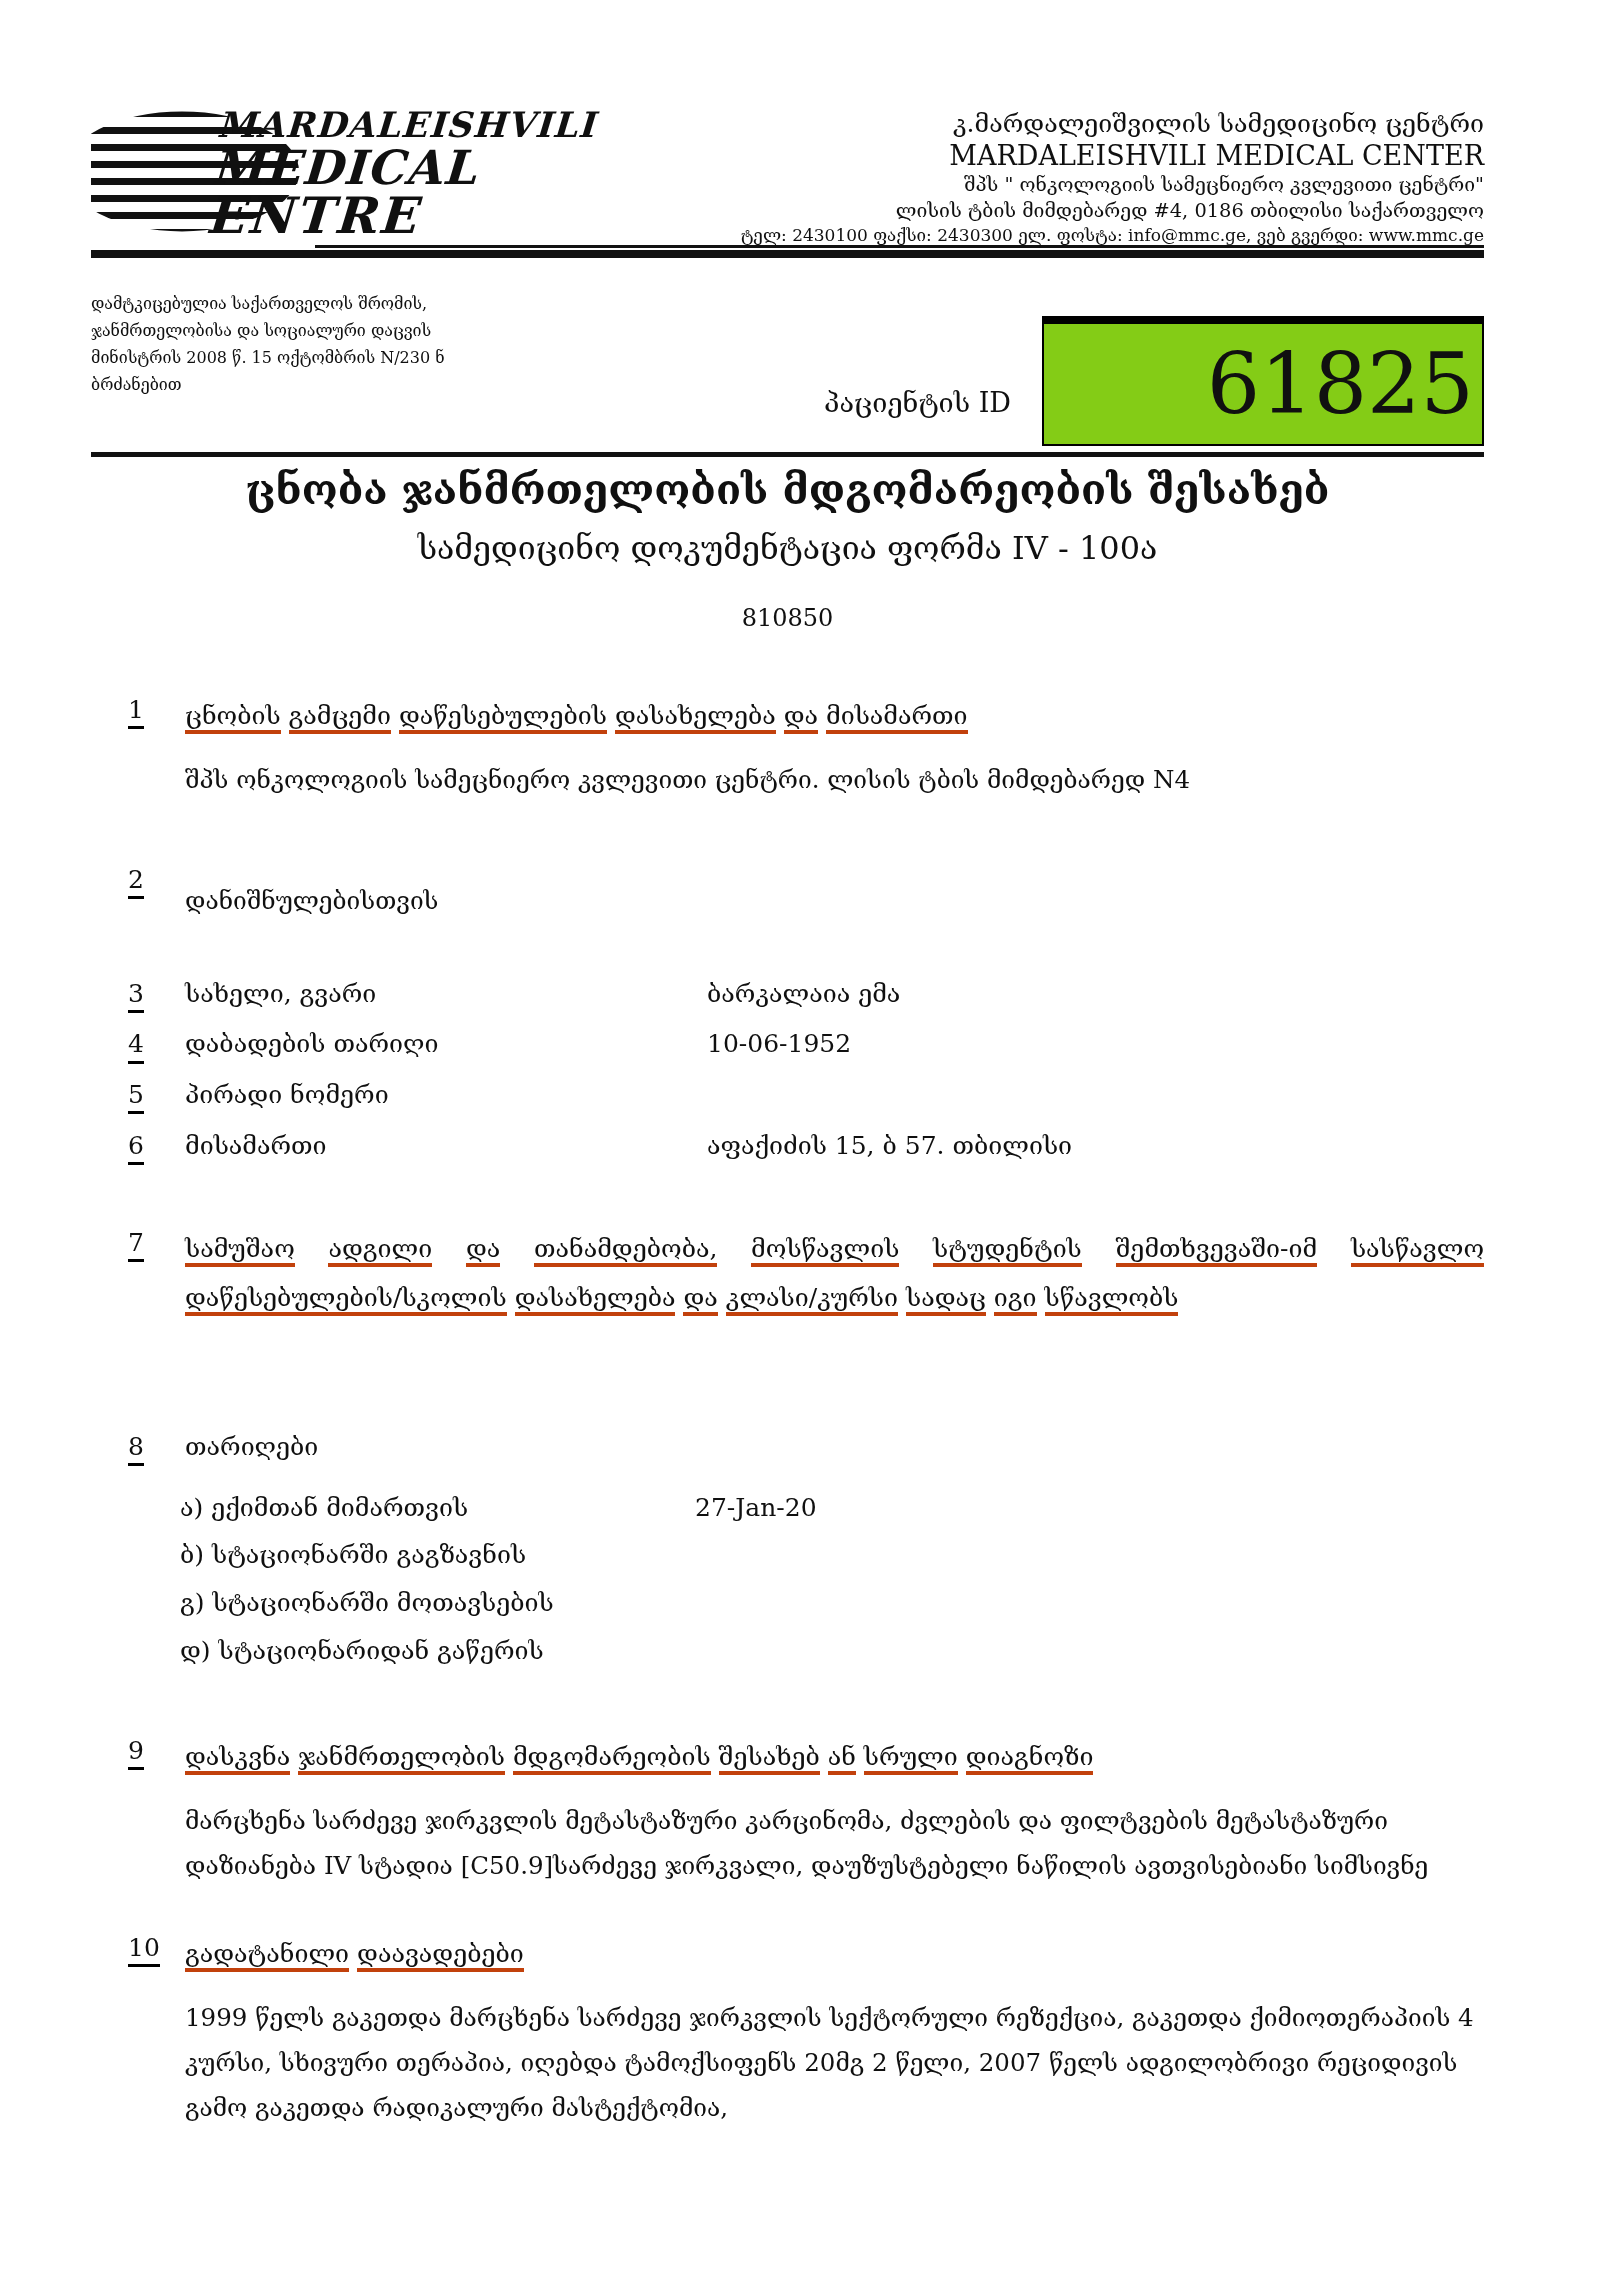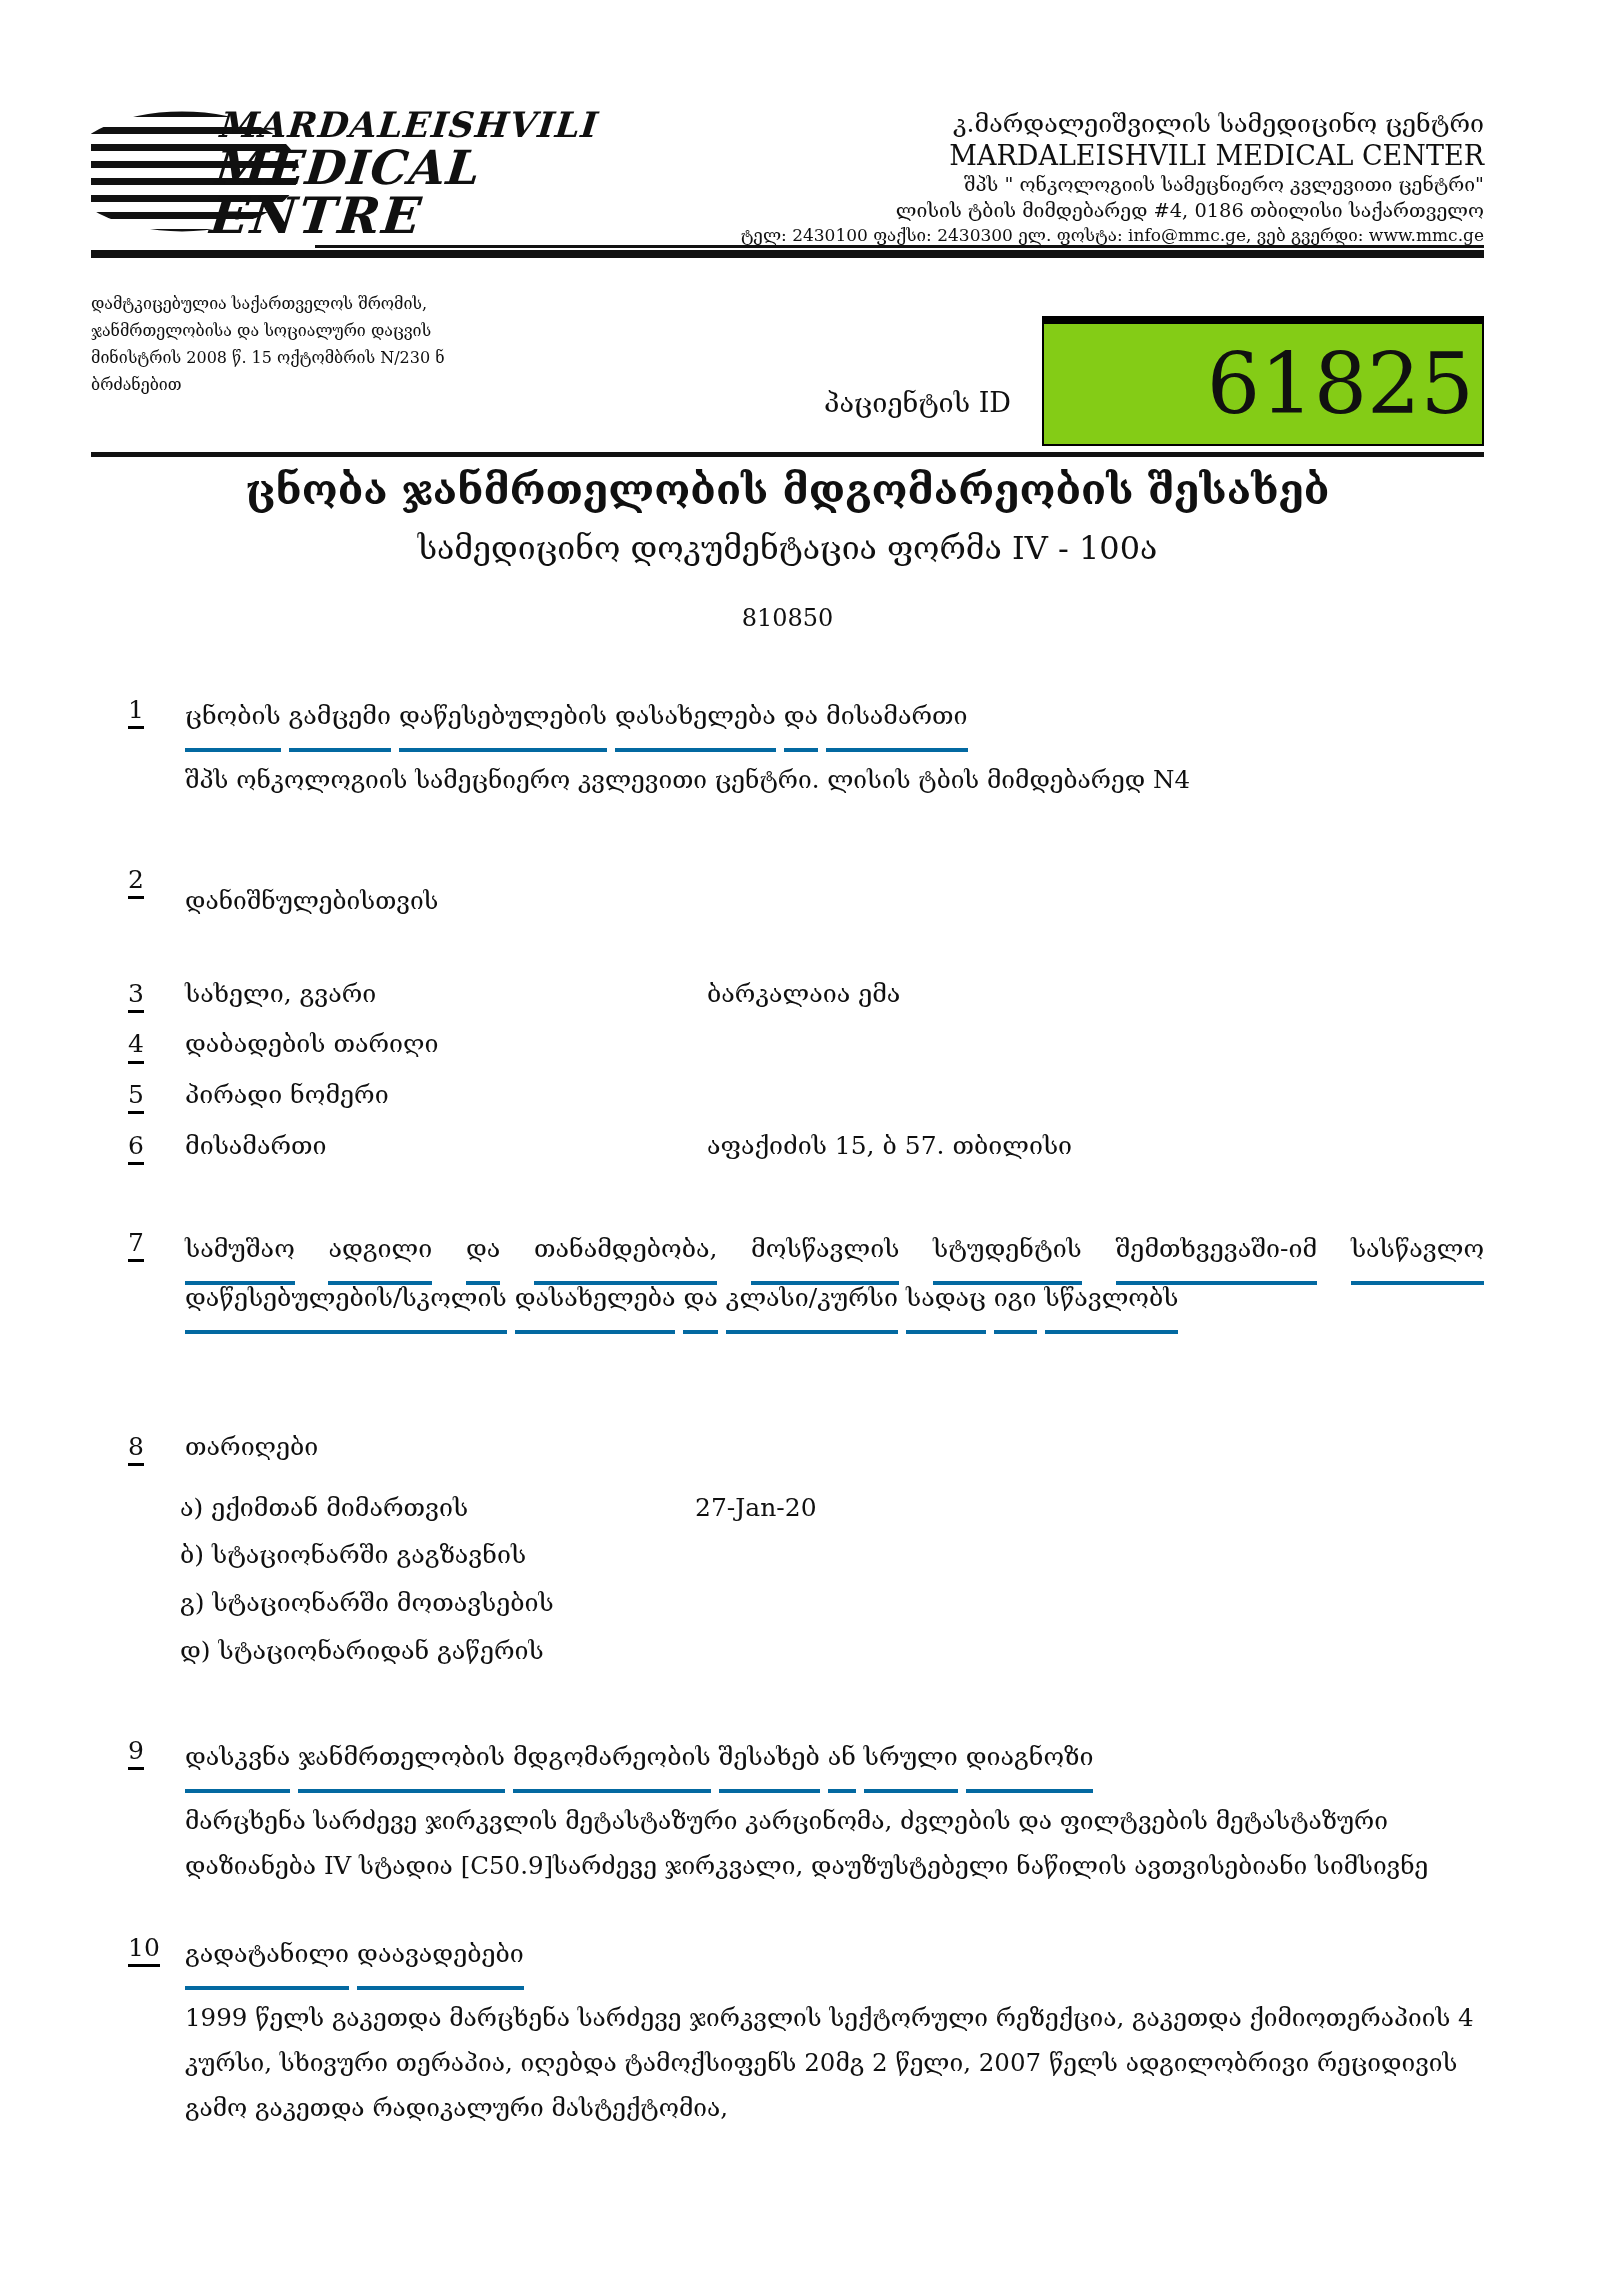--- a/index.html
+++ b/index.html
@@ -46,21 +46,21 @@
   .title{text-align:center;font-size:41px;font-weight:bold;margin-top:9px;}
   .subtitle{text-align:center;font-size:32px;margin-top:15px;}
   .form-no{text-align:center;font-size:24px;margin-top:37px;}
   
   .sec{display:flex;margin-left:37px;font-size:25px;line-height:37px;}
   .snum{flex:0 0 57px;width:57px;}
   .nu{border-bottom:3.4px solid #000;padding-bottom:2.3px;}
   .sbody{flex:1;}
   .sheading{line-height:49px;}
   .just{text-align:justify;}
-  .uw{border-bottom:4px solid #0369a1;padding-bottom:18px;}
+  .uw{border-bottom:4px solid #c2410c;padding-bottom:0;}
   .stext{margin-top:17px;line-height:45px;font-size:24.5px;}
   .ms1{margin-top:59px;}
   .ms2{margin-top:59px;}
   .row{margin-top:13.7px;}
   .row-first{margin-top:52px;}
   .rlabel{flex:0 0 522px;width:522px;}
   .rvalue{flex:1;}
   .ms7{margin-top:60px;}
   .ms8{margin-top:106px;}
   .s8items{margin-left:89px;margin-top:11.4px;font-size:25px;}
@@ -126,20 +126,21 @@
   </div>
 
   <div class="sec row row-first">
     <div class="snum"><span class="nu">3</span></div>
     <div class="rlabel">სახელი, გვარი</div>
     <div class="rvalue">ბარკალაია ემა</div>
   </div>
   <div class="sec row">
     <div class="snum"><span class="nu">4</span></div>
     <div class="rlabel">დაბადების თარიღი</div>
+    <div class="rvalue">10-06-1952</div>
   </div>
   <div class="sec row">
     <div class="snum"><span class="nu">5</span></div>
     <div class="rlabel">პირადი ნომერი</div>
   </div>
   <div class="sec row">
     <div class="snum"><span class="nu">6</span></div>
     <div class="rlabel">მისამართი</div>
     <div class="rvalue">აფაქიძის 15, ბ 57. თბილისი</div>
   </div>

